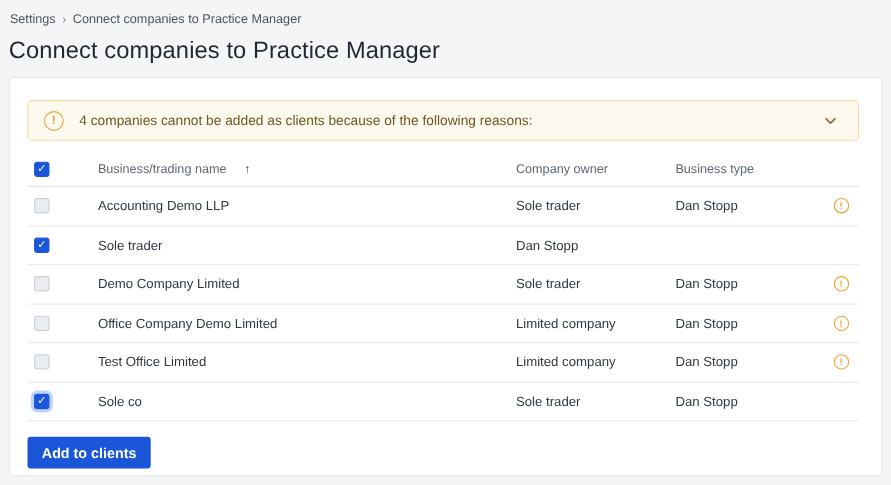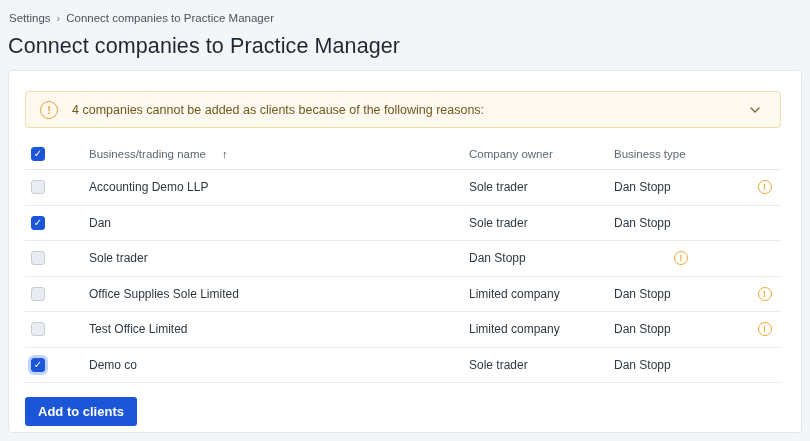--- a/index.html
+++ b/index.html
@@ -175,44 +175,44 @@
     <div>Dan Stopp</div>
     <div class="cell-icon">
       <span class="warn-icon"></span>
     </div>
   </div>
 
   <div class="trow">
     <div class="cell-cb">
       <span class="checkbox checked"></span>
     </div>
-    <div>Dan</div>
     <div>Sole trader</div>
     <div>Dan Stopp</div>
     <div class="cell-icon">
       <span class="warn-icon hidden"></span>
     </div>
   </div>
 
   <div class="trow">
     <div class="cell-cb">
       <span class="checkbox"></span>
     </div>
-    <div>Sole trader</div>
-    <div>Dan Stopp</div>
-    <div class="cell-icon">
-      <span class="warn-icon"></span>
-    </div>
-  </div>
-
-  <div class="trow">
-    <div class="cell-cb">
-      <span class="checkbox"></span>
-    </div>
-    <div>Office Supplies Sole Limited</div>
+    <div>Demo Company Limited</div>
+    <div>Sole trader</div>
+    <div>Dan Stopp</div>
+    <div class="cell-icon">
+      <span class="warn-icon"></span>
+    </div>
+  </div>
+
+  <div class="trow">
+    <div class="cell-cb">
+      <span class="checkbox"></span>
+    </div>
+    <div>Office Company Demo Limited</div>
     <div>Limited company</div>
     <div>Dan Stopp</div>
     <div class="cell-icon">
       <span class="warn-icon"></span>
     </div>
   </div>
 
   <div class="trow">
     <div class="cell-cb">
       <span class="checkbox"></span>
@@ -222,21 +222,21 @@
     <div>Dan Stopp</div>
     <div class="cell-icon">
       <span class="warn-icon"></span>
     </div>
   </div>
 
   <div class="trow">
     <div class="cell-cb">
       <span class="checkbox checked focused"></span>
     </div>
-    <div>Demo co</div>
+    <div>Sole co</div>
     <div>Sole trader</div>
     <div>Dan Stopp</div>
     <div class="cell-icon">
       <span class="warn-icon hidden"></span>
     </div>
   </div>
 </div>
   </div>
 
   <button class="btn-primary">Add to clients</button>

